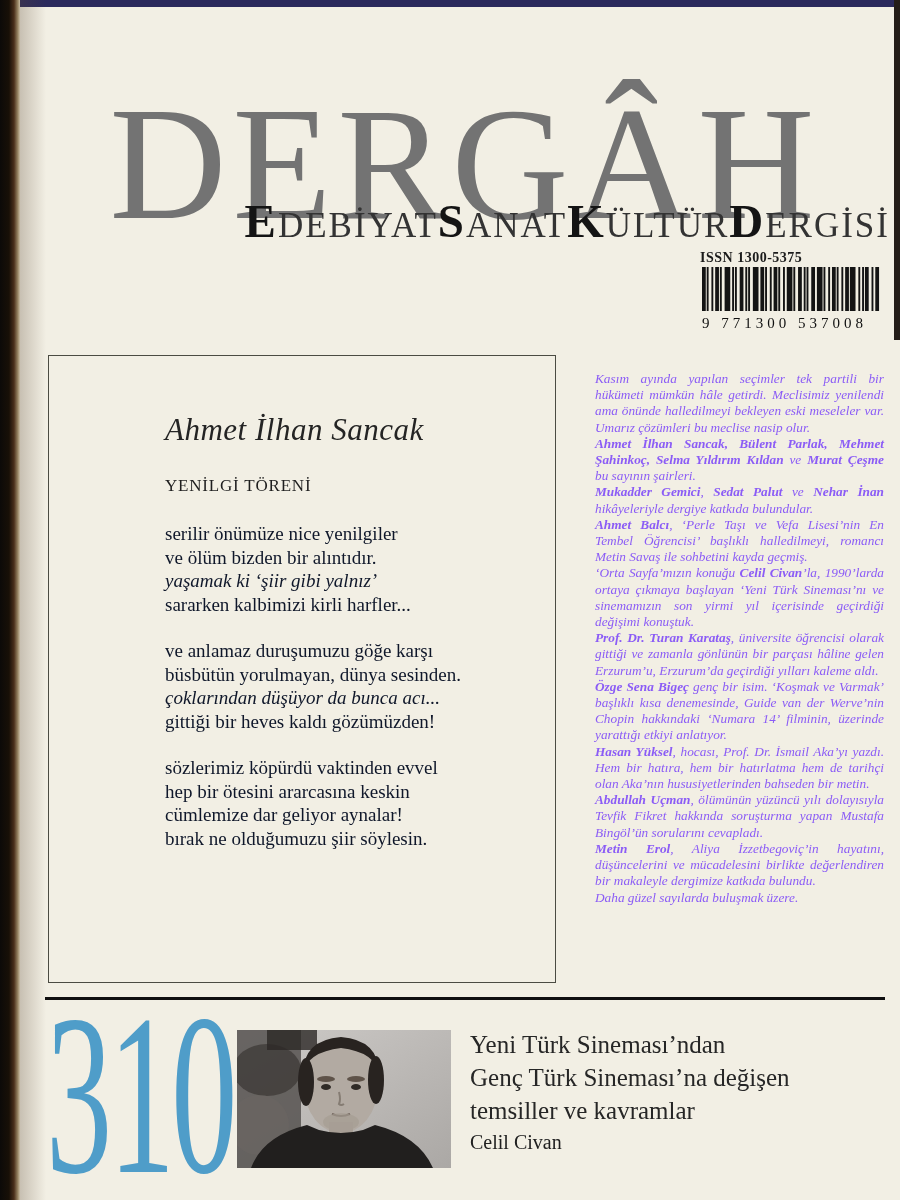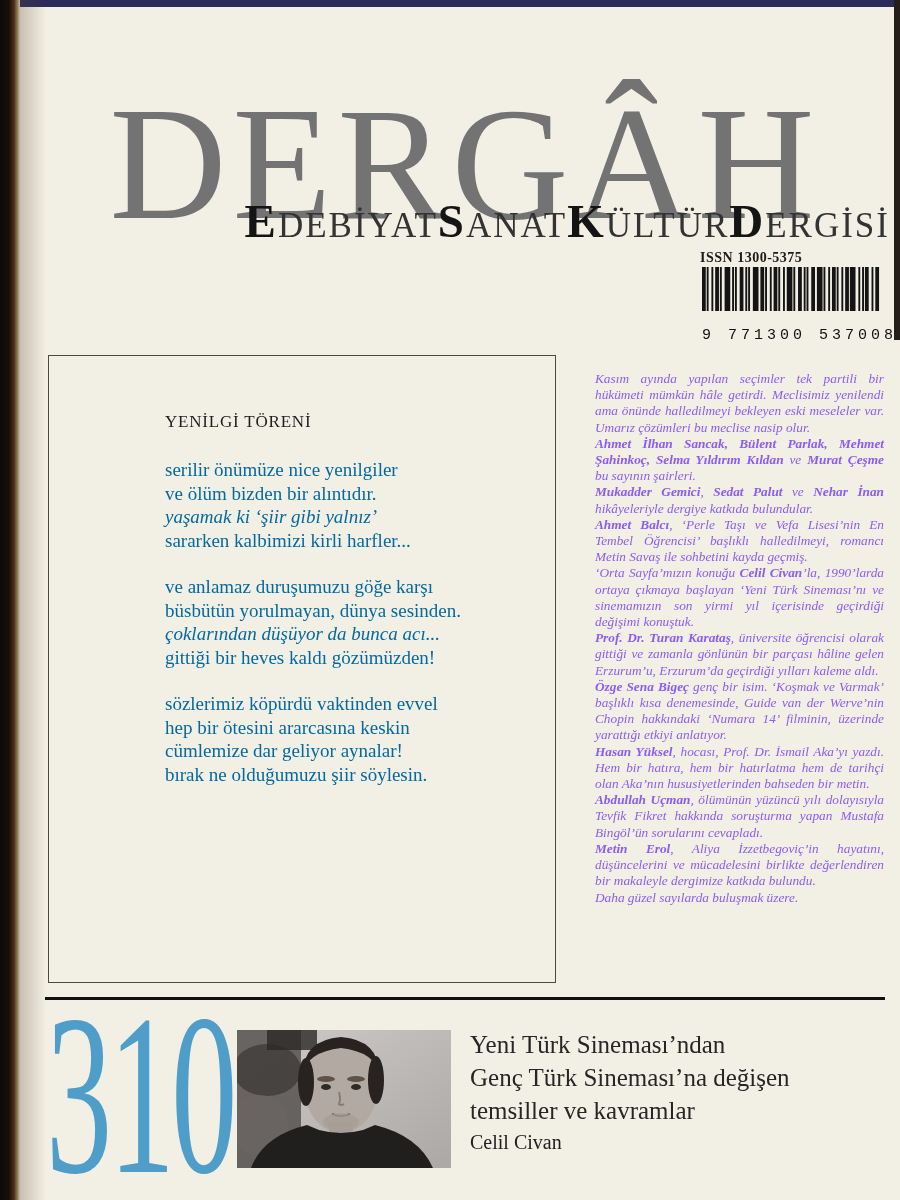--- a/index.html
+++ b/index.html
@@ -25,34 +25,34 @@
     position:absolute;left:40px;top:194px;width:850px;text-align:right;
     white-space:nowrap;color:#2e2e2e;letter-spacing:2px;
   }
   .sub-initial{font-size:47px;font-weight:bold;color:#141414;}
   .sub-rest{font-size:35px;color:#333;}
 
   .issn{position:absolute;left:700px;top:250px;width:180px;text-align:left;
     font-size:14px;font-weight:bold;letter-spacing:.5px;color:#1b1b1b;}
   .barcode{position:absolute;left:702px;top:267px;width:178px;}
   .barcode svg{display:block;width:178px;height:44px;}
-  .barcode-digits{font-size:15px;letter-spacing:4px;color:#111;margin-top:16px;
-    font-family:Liberation Mono, monospace;white-space:nowrap;}
+  .barcode-digits{font-size:15px;letter-spacing:4px;color:#111;margin-top:4px;
+    font-family:Liberation Serif, serif;white-space:nowrap;}
 
   
   .poem-box{
     position:absolute;left:48px;top:355px;width:508px;height:628px;
     border:1px solid #4b4b42;box-sizing:border-box;
   }
   .poem-inner{margin:56px 30px 0 116px;}
   .poem-author{font-size:31px;font-style:italic;color:#242424;letter-spacing:.5px;}
   .poem-title{margin-top:28px;font-size:17px;letter-spacing:.8px;color:#1e1e1e;}
   .poem-body{margin-top:26px;}
   .stanza{margin-bottom:23px;}
-  .poem-line{font-size:19px;line-height:23.5px;color:#0369a1;}
+  .poem-line{font-size:19px;line-height:23.5px;color:#0f172a;}
   .poem-line.it{font-style:italic;}
 
   
   .this-issue{position:absolute;left:595px;top:356px;width:289px;}
   .this-issue-heading{font-size:17px;font-weight:bold;letter-spacing:1px;color:#151515;}
   .this-issue-body{margin-top:15px;}
   .issue-par{margin:0;font-size:13.3px;line-height:16.2px;font-style:italic;
     text-align:justify;color:#8b5cf6;}
   .issue-par .bold{font-weight:bold;}
 
@@ -124,20 +124,21 @@
           <rect x="173" y="0" width="4" height="44" fill="#141414"></rect>
           <rect x="180" y="0" width="2" height="44" fill="#141414"></rect>
           <rect x="184" y="0" width="4" height="44" fill="#141414"></rect>
         </g>
     </svg>
     <div class="barcode-digits">9 771300 537008</div>
   </div>
 
   <div class="poem-box">
     <div class="poem-inner">
+      <div class="poem-author">Ahmet İlhan Sancak</div>
       <div class="poem-title">YENİLGİ TÖRENİ</div>
       <div class="poem-body">
           <div class="stanza">
             <div class="poem-line">serilir önümüze nice yenilgiler</div>
             <div class="poem-line">ve ölüm bizden bir alıntıdır.</div>
             <div class="poem-line it">yaşamak ki ‘şiir gibi yalnız’</div>
             <div class="poem-line">sararken kalbimizi kirli harfler...</div>
           </div>
           <div class="stanza">
             <div class="poem-line">ve anlamaz duruşumuzu göğe karşı</div>

